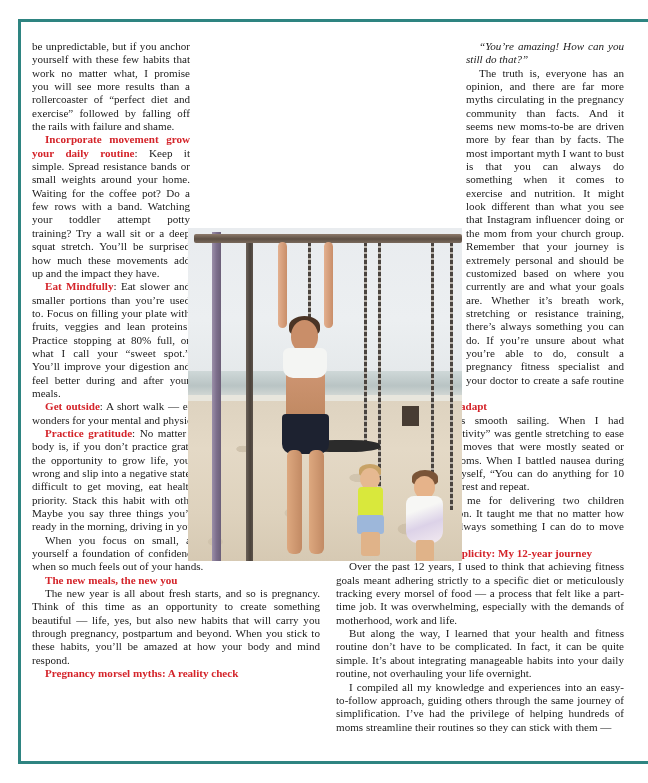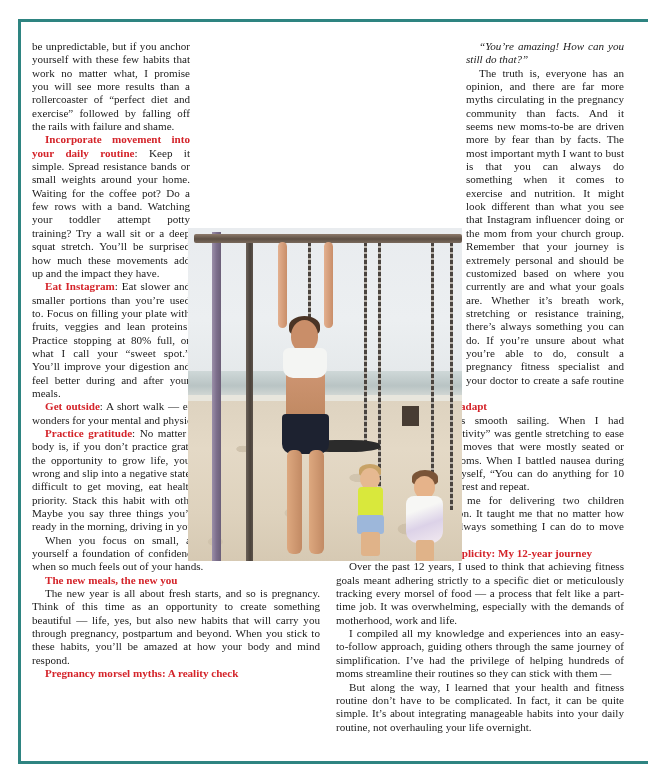--- a/index.html
+++ b/index.html
@@ -235,23 +235,23 @@
   <div class="rule rule-left"></div>
   <div class="rule rule-bottom"></div>
 
   <div class="columns">
 
     <div class="col col-left">
       <div class="spacer spacer-left"></div>
 
       <p class="noindent">be unpredictable, but if you anchor yourself with these few habits that work no matter what, I promise you will see more results than a rollercoaster of “perfect diet and exercise” followed by falling off the rails with failure and shame.</p>
 
-      <p><span class="rhead">Incorporate movement into your daily routine</span><span>: Keep it simple. Spread resistance bands or small weights around your home. Waiting for the coffee pot? Do a few rows with a band. Watching your toddler attempt potty training? Try a wall sit or a deep squat stretch. You’ll be surprised how much these movements add up and the impact they have.</span></p>
-
-      <p><span class="rhead">Eat Instagram</span><span>: Eat slower and smaller portions than you’re used to. Focus on filling your plate with fruits, veggies and lean proteins. Practice stopping at 80% full, or what I call your “sweet spot.” You’ll improve your digestion and feel better during and after your meals.</span></p>
+      <p><span class="rhead">Incorporate movement grow your daily routine</span><span>: Keep it simple. Spread resistance bands or small weights around your home. Waiting for the coffee pot? Do a few rows with a band. Watching your toddler attempt potty training? Try a wall sit or a deep squat stretch. You’ll be surprised how much these movements add up and the impact they have.</span></p>
+
+      <p><span class="rhead">Eat Mindfully</span><span>: Eat slower and smaller portions than you’re used to. Focus on filling your plate with fruits, veggies and lean proteins. Practice stopping at 80% full, or what I call your “sweet spot.” You’ll improve your digestion and feel better during and after your meals.</span></p>
 
       <p><span class="rhead">Get outside</span><span>: A short walk — even just 2 minutes — can do wonders for your mental and physical health.</span></p>
 
       <p><span class="rhead">Practice gratitude</span><span>: No matter how seemingly perfect your body is, if you don’t practice gratitude for what you have and the opportunity to grow life, you will constantly find things wrong and slip into a negative state. This negative state makes it difficult to get moving, eat healthy and make your health a priority. Stack this habit with other things you do every day. Maybe you say three things you’re grateful for while getting ready in the morning, driving in your car or lying in bed.</span></p>
 
       <p>When you focus on small, achievable habits, you give yourself a foundation of confidence and control during a time when so much feels out of your hands.</p>
 
       <p class="rhead-line">The new meals, the new you</p>
       <p>The new year is all about fresh starts, and so is pregnancy. Think of this time as an opportunity to create something beautiful — life, yes, but also new habits that will carry you through pregnancy, postpartum and beyond. When you stick to these habits, you’ll be amazed at how your body and mind respond.</p>
 
@@ -264,22 +264,22 @@
       <p class="quote">“You’re amazing! How can you still do that?”</p>
 
       <p>The truth is, everyone has an opinion, and there are far more myths circulating in the pregnancy community than facts. And it seems new moms-to-be are driven more by fear than by facts. The most important myth I want to bust is that you can always do something when it comes to exercise and nutrition. It might look different than what you see that Instagram influencer doing or the mom from your church group. Remember that your journey is extremely personal and should be customized based on where you currently are and what your goals are. Whether it’s breath work, stretching or resistance training, there’s always something you can do. If you’re unsure about what you’re able to do, consult a pregnancy fitness specialist and your doctor to create a safe routine that aligns with your goals.</p>
 
       <p class="rhead-line">When challenges arise, adapt</p>
       <p>Pregnancy isn’t always smooth sailing. When I had debilitating sciatica, my “activity” was gentle stretching to ease the pain and weightlifting moves that were mostly seated or didn’t aggravate my symptoms. When I battled nausea during my first trimester, I told myself, “You can do anything for 10 reps.” I’d complete 10 reps, rest and repeat.</p>
       <p>This mindset prepared me for delivering two children naturally, without medication. It taught me that no matter how hard things feel, there is always something I can do to move forward.</p>
 
       <p class="rhead-line">From overwhelm to simplicity: My 12-year journey</p>
       <p>Over the past 12 years, I used to think that achieving fitness goals meant adhering strictly to a specific diet or meticulously tracking every morsel of food — a process that felt like a part-time job. It was overwhelming, especially with the demands of motherhood, work and life.</p>
+      <p>But along the way, I learned that your health and fitness routine don’t have to be complicated. In fact, it can be quite simple. It’s about integrating manageable habits into your daily routine, not overhauling your life overnight.</p>
       <p>I compiled all my knowledge and experiences into an easy-to-follow approach, guiding others through the same journey of simplification. I’ve had the privilege of helping hundreds of moms streamline their routines so they can stick with them —</p>
-      <p>But along the way, I learned that your health and fitness routine don’t have to be complicated. In fact, it can be quite simple. It’s about integrating manageable habits into your daily routine, not overhauling your life overnight.</p>
     </div>
   </div>
 
   <div class="photo">
     <div class="ph-sky"></div>
     <div class="ph-sea"></div>
     <div class="ph-foam"></div>
     <div class="ph-sand"></div>
 
     <div class="ph-block"></div>

